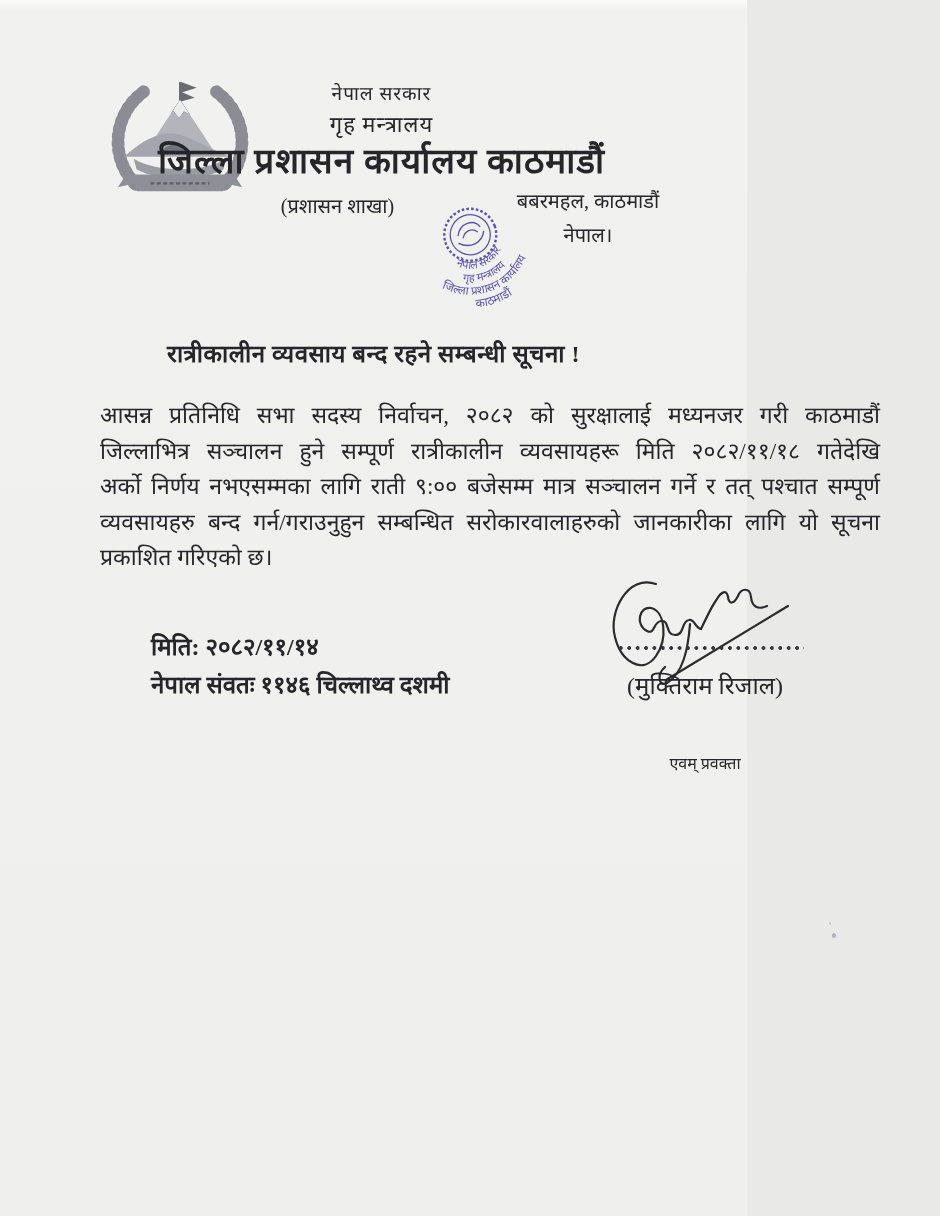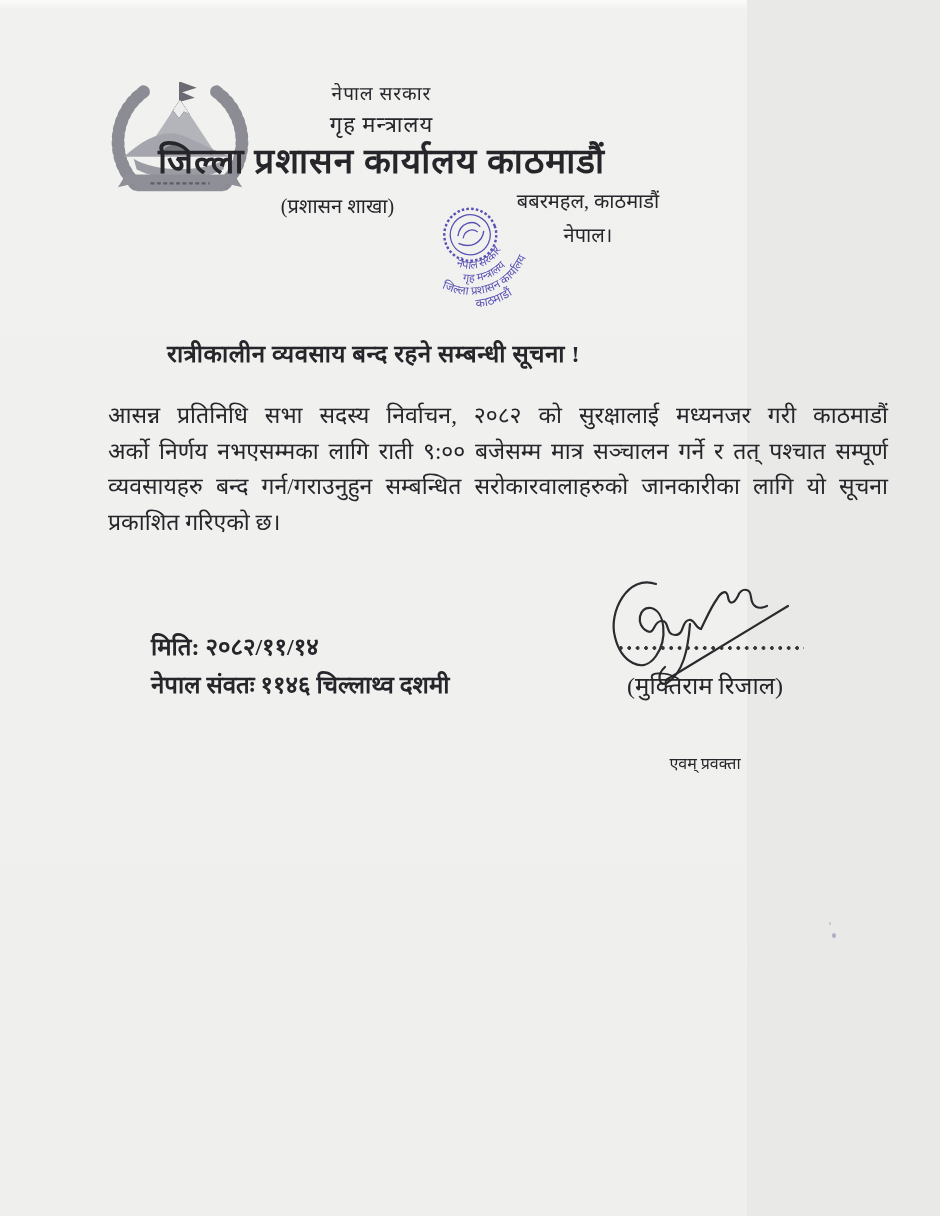--- a/index.html
+++ b/index.html
@@ -25,21 +25,21 @@
   .branch   { top:192px; font-size:20px; transform:translateX(-36px); }
   .address  { right:44px; top:184px; width:230px; text-align:center; font-size:20px; line-height:34px; }
 
   
   .stamp { left:400px; top:202px; width:172px; height:152px; transform:rotate(-20deg); opacity:.92; }
 
   
   .subject { left:0; right:0; top:336px; text-align:center; font-size:24px; font-weight:700; letter-spacing:.5px; }
 
   
-  .body-block { left:100px; width:780px; top:398px; font-size:23px;margin-left:8px; }
+  .body-block { left:100px; width:780px; top:398px; font-size:23px; }
   .jline { text-align:justify; text-align-last:justify; height:35.5px; white-space:nowrap; }
   .lline { text-align:left; height:35.5px; }
 
   
   .date-block { left:112px; top:628px; font-size:24px; font-weight:700; line-height:38px;margin-left:39px; }
 
   
   .sig-scribble { left:598px; top:574px; width:212px; height:118px; }
   .dotline {
     left:618px; top:645px; width:186px; height:6px;
@@ -112,20 +112,21 @@
         <text font-size="11.5"><textPath href="#st-a3" startOffset="50%">जिल्ला प्रशासन कार्यालय</textPath></text>
         <text font-size="12"><textPath href="#st-a4" startOffset="50%">काठमाडौं</textPath></text>
       </g>
     </svg>
   </div>
 
   <div class="abs subject">रात्रीकालीन व्यवसाय बन्द रहने सम्बन्धी सूचना !</div>
 
   <div class="abs body-block">
     <div class="jline">आसन्न प्रतिनिधि सभा सदस्य निर्वाचन, २०८२ को सुरक्षालाई मध्यनजर गरी काठमाडौं</div>
+    <div class="jline">जिल्लाभित्र सञ्चालन हुने सम्पूर्ण रात्रीकालीन व्यवसायहरू मिति २०८२/११/१८ गतेदेखि</div>
     <div class="jline">अर्को निर्णय नभएसम्मका लागि राती ९:०० बजेसम्म मात्र सञ्चालन गर्ने र तत् पश्चात सम्पूर्ण</div>
     <div class="jline">व्यवसायहरु बन्द गर्न/गराउनुहुन सम्बन्धित सरोकारवालाहरुको जानकारीका लागि यो सूचना</div>
     <div class="lline">प्रकाशित गरिएको छ।</div>
   </div>
 
   <div class="abs date-block">
     <div>मिति: २०८२/११/१४</div>
     <div>नेपाल संवतः ११४६ चिल्लाथ्व दशमी</div>
   </div>
 

